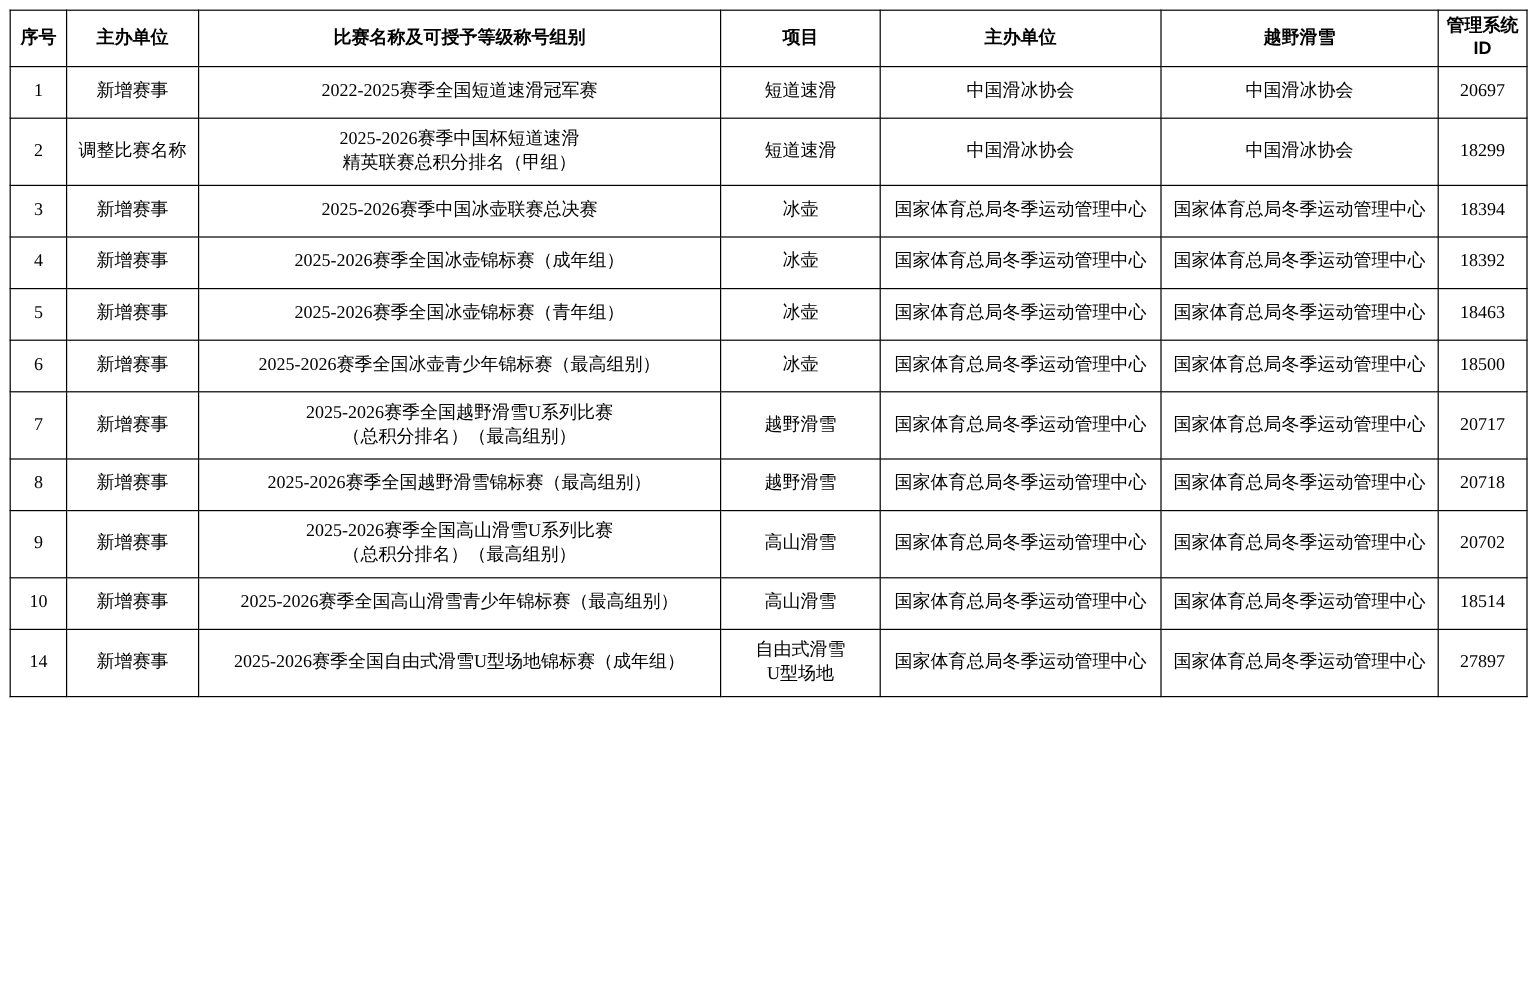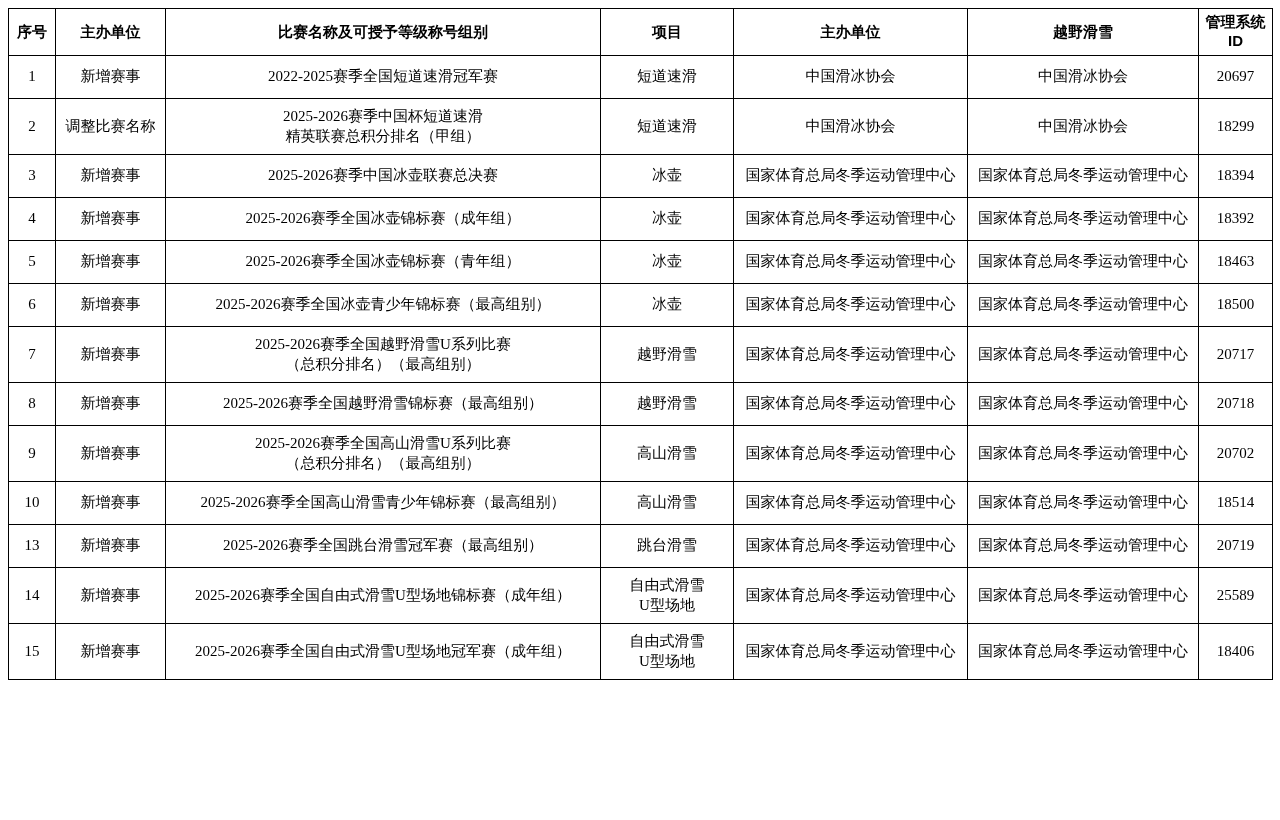--- a/index.html
+++ b/index.html
@@ -163,44 +163,25 @@
         </tr>
         <tr>
           <td>10</td>
           <td>新增赛事</td>
           <td>2025-2026赛季全国高山滑雪青少年锦标赛（最高组别）</td>
           <td>高山滑雪</td>
           <td>国家体育总局冬季运动管理中心</td>
           <td>国家体育总局冬季运动管理中心</td>
           <td>18514</td>
         </tr>
-        <tr>
-          <td>13</td>
-          <td>新增赛事</td>
-          <td>2025-2026赛季全国跳台滑雪冠军赛（最高组别）</td>
-          <td>跳台滑雪</td>
-          <td>国家体育总局冬季运动管理中心</td>
-          <td>国家体育总局冬季运动管理中心</td>
-          <td>20719</td>
-        </tr>
         <tr class="tall">
           <td>14</td>
           <td>新增赛事</td>
           <td>2025-2026赛季全国自由式滑雪U型场地锦标赛（成年组）</td>
           <td>自由式滑雪
 U型场地</td>
           <td>国家体育总局冬季运动管理中心</td>
           <td>国家体育总局冬季运动管理中心</td>
-          <td>25589</td>
-        </tr>
-        <tr class="tall">
-          <td>15</td>
-          <td>新增赛事</td>
-          <td>2025-2026赛季全国自由式滑雪U型场地冠军赛（成年组）</td>
-          <td>自由式滑雪
-U型场地</td>
-          <td>国家体育总局冬季运动管理中心</td>
-          <td>国家体育总局冬季运动管理中心</td>
-          <td>18406</td>
+          <td>27897</td>
         </tr>
       </tbody>
   </table>
 </div>
 
 </body></html>

